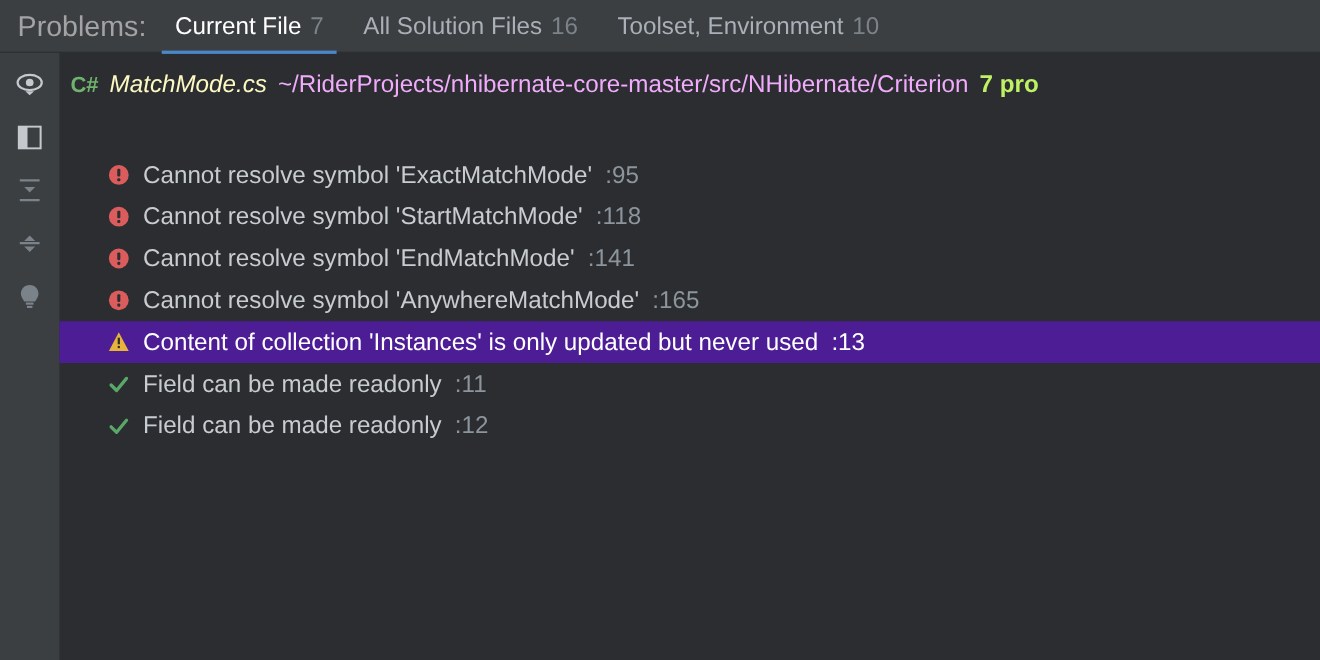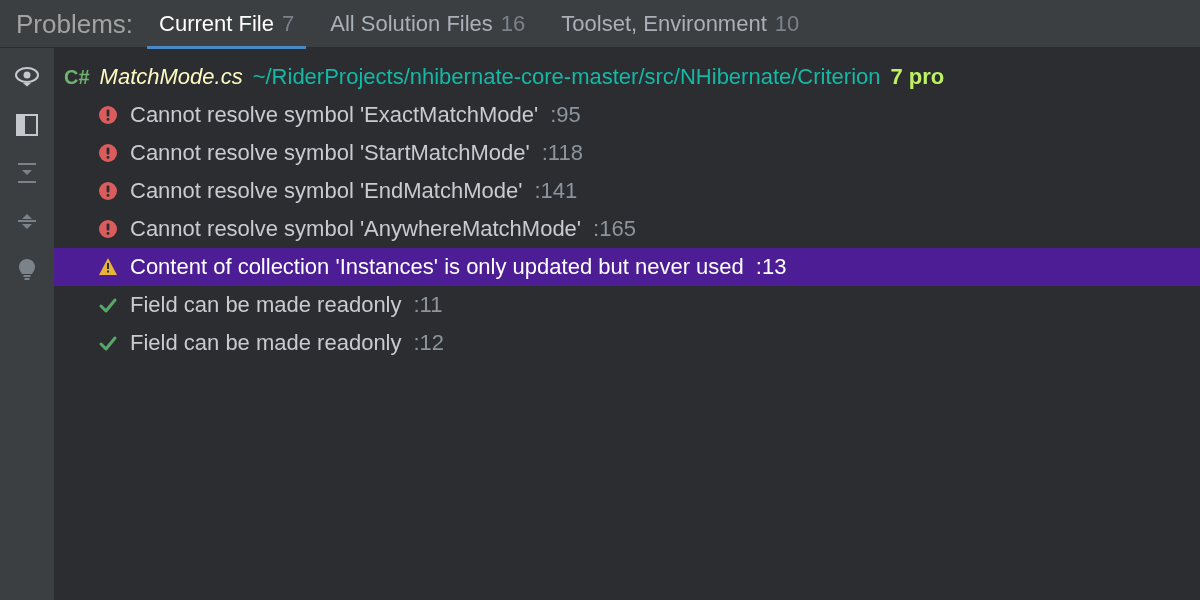--- a/index.html
+++ b/index.html
@@ -85,28 +85,29 @@
   .csharp-badge {
     color: #6fb36f;
     font-weight: 600;
     font-size: 20px;
   }
   .file-name {
     color: #fef9c3;
     font-style: italic;
   }
   .file-path {
-    color: #14b8a6;
+    color: #f0abfc;
   }
   .file-suffix {
     color: #bef264;
     font-weight: bold;
   }
   .issue-list {
     list-style: none;
+    margin-top: 44px;
   }
   .issue-row {
     display: flex;
     align-items: center;
     gap: 12px;
     height: 38px;
     padding-left: 44px;
     white-space: nowrap;
     cursor: pointer;
   }

